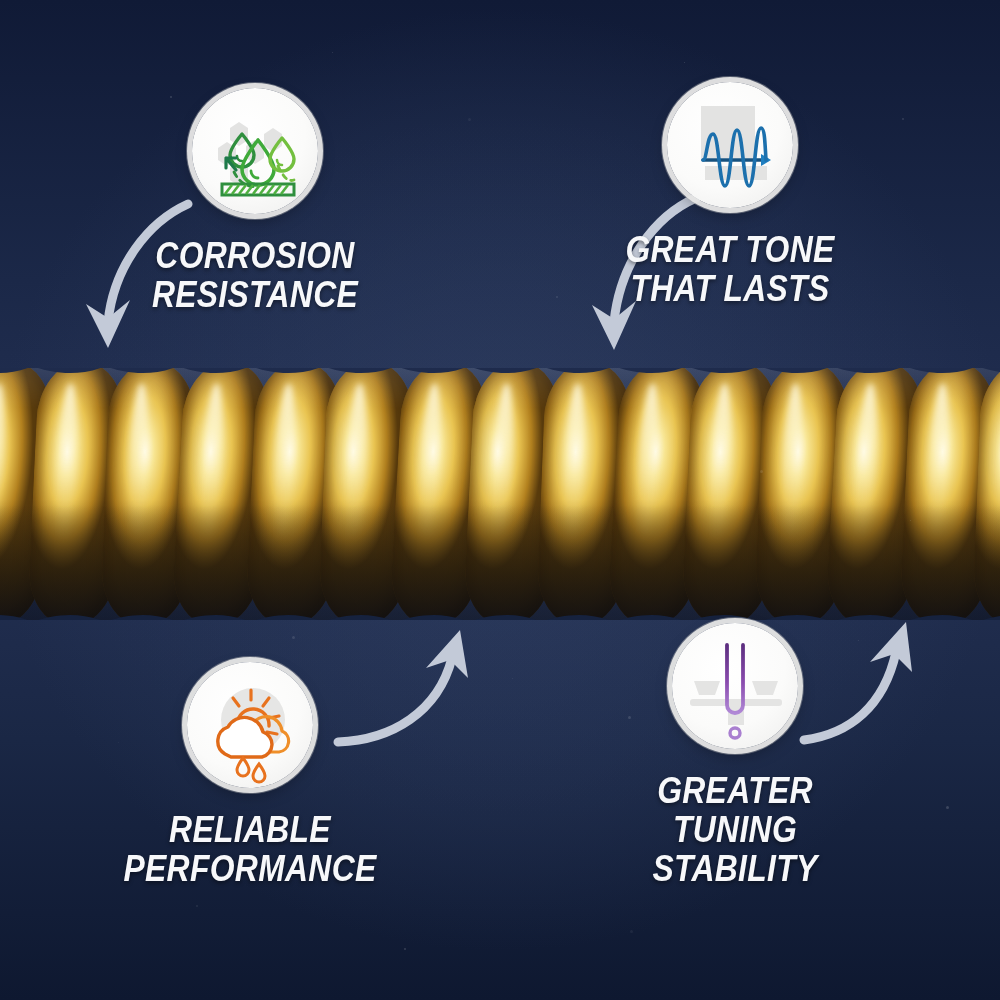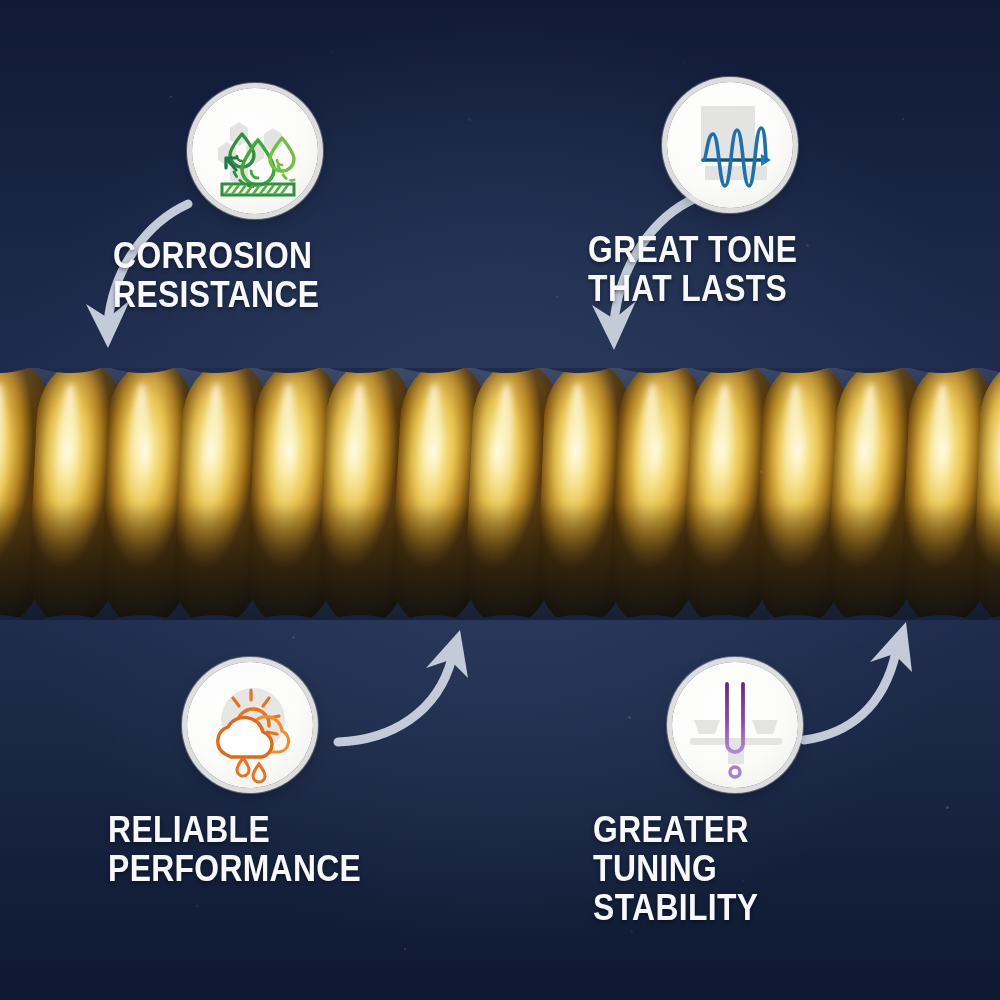--- a/index.html
+++ b/index.html
@@ -98,20 +98,22 @@
     pointer-events: none;
     background:
       linear-gradient(180deg, rgba(255,255,255,.10) 0%, rgba(255,255,255,0) 16%),
       linear-gradient(180deg, rgba(10,12,20,0) 52%, rgba(10,12,20,.34) 84%, rgba(10,12,20,.52) 100%);
   }
 
   
   .feature {
     position: absolute;
     width: 330px;
+    text-align: center;
+    font-style: italic;
   }
   .badge {
     position: relative;
     width: 126px;
     height: 126px;
     margin: 0 auto;
     border-radius: 50%;
     background: radial-gradient(circle at 42% 36%, #ffffff 0%, #fbfbfa 55%, #ececeb 100%);
     box-shadow:
       0 0 0 5px rgba(232,232,231,.92),
@@ -131,21 +133,21 @@
     transform: scaleX(.86);
     white-space: pre-line;
     text-shadow: 0 2px 5px rgba(0,0,0,.45);
     font-family: "Liberation Sans", sans-serif;
   }
 
   
   #feature-corrosion { left: 90px;  top: 88px; }
   #feature-tone      { left: 565px; top: 82px; }
   #feature-reliable  { left: 85px;  top: 662px; }
-  #feature-tuning    { left: 570px; top: 662px; }
+  #feature-tuning    { left: 570px; top: 623px; }
 
   
   .arrow {
     position: absolute;
     pointer-events: none;
   }
   #arrow-corrosion { left: 70px;  top: 196px;  width: 130px; height: 166px; }
   #arrow-tone      { left: 576px; top: 192px;  width: 130px; height: 172px; }
   #arrow-reliable  { left: 330px; top: 620px;  width: 152px; height: 146px; }
   #arrow-tuning    { left: 796px; top: 614px;  width: 146px; height: 152px; }

